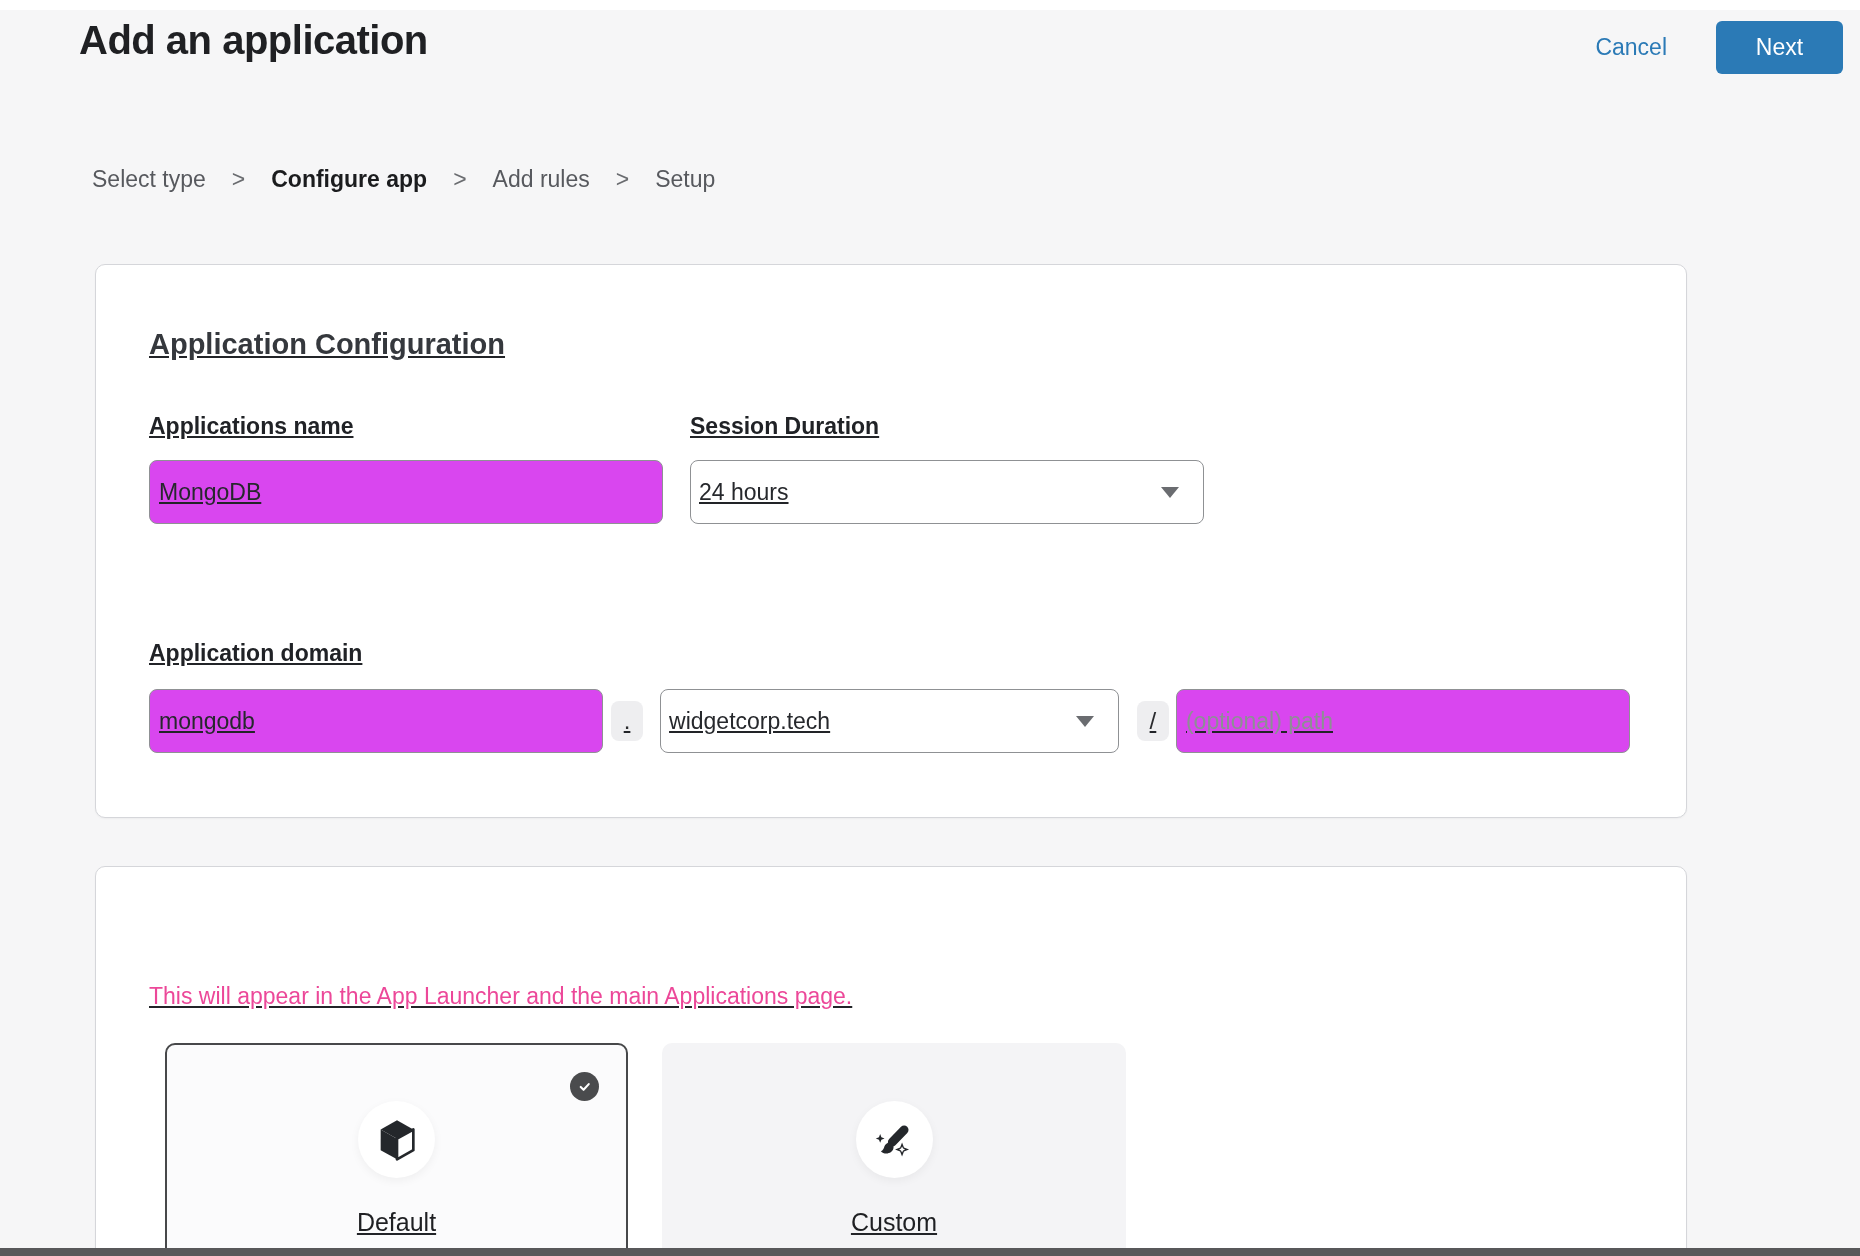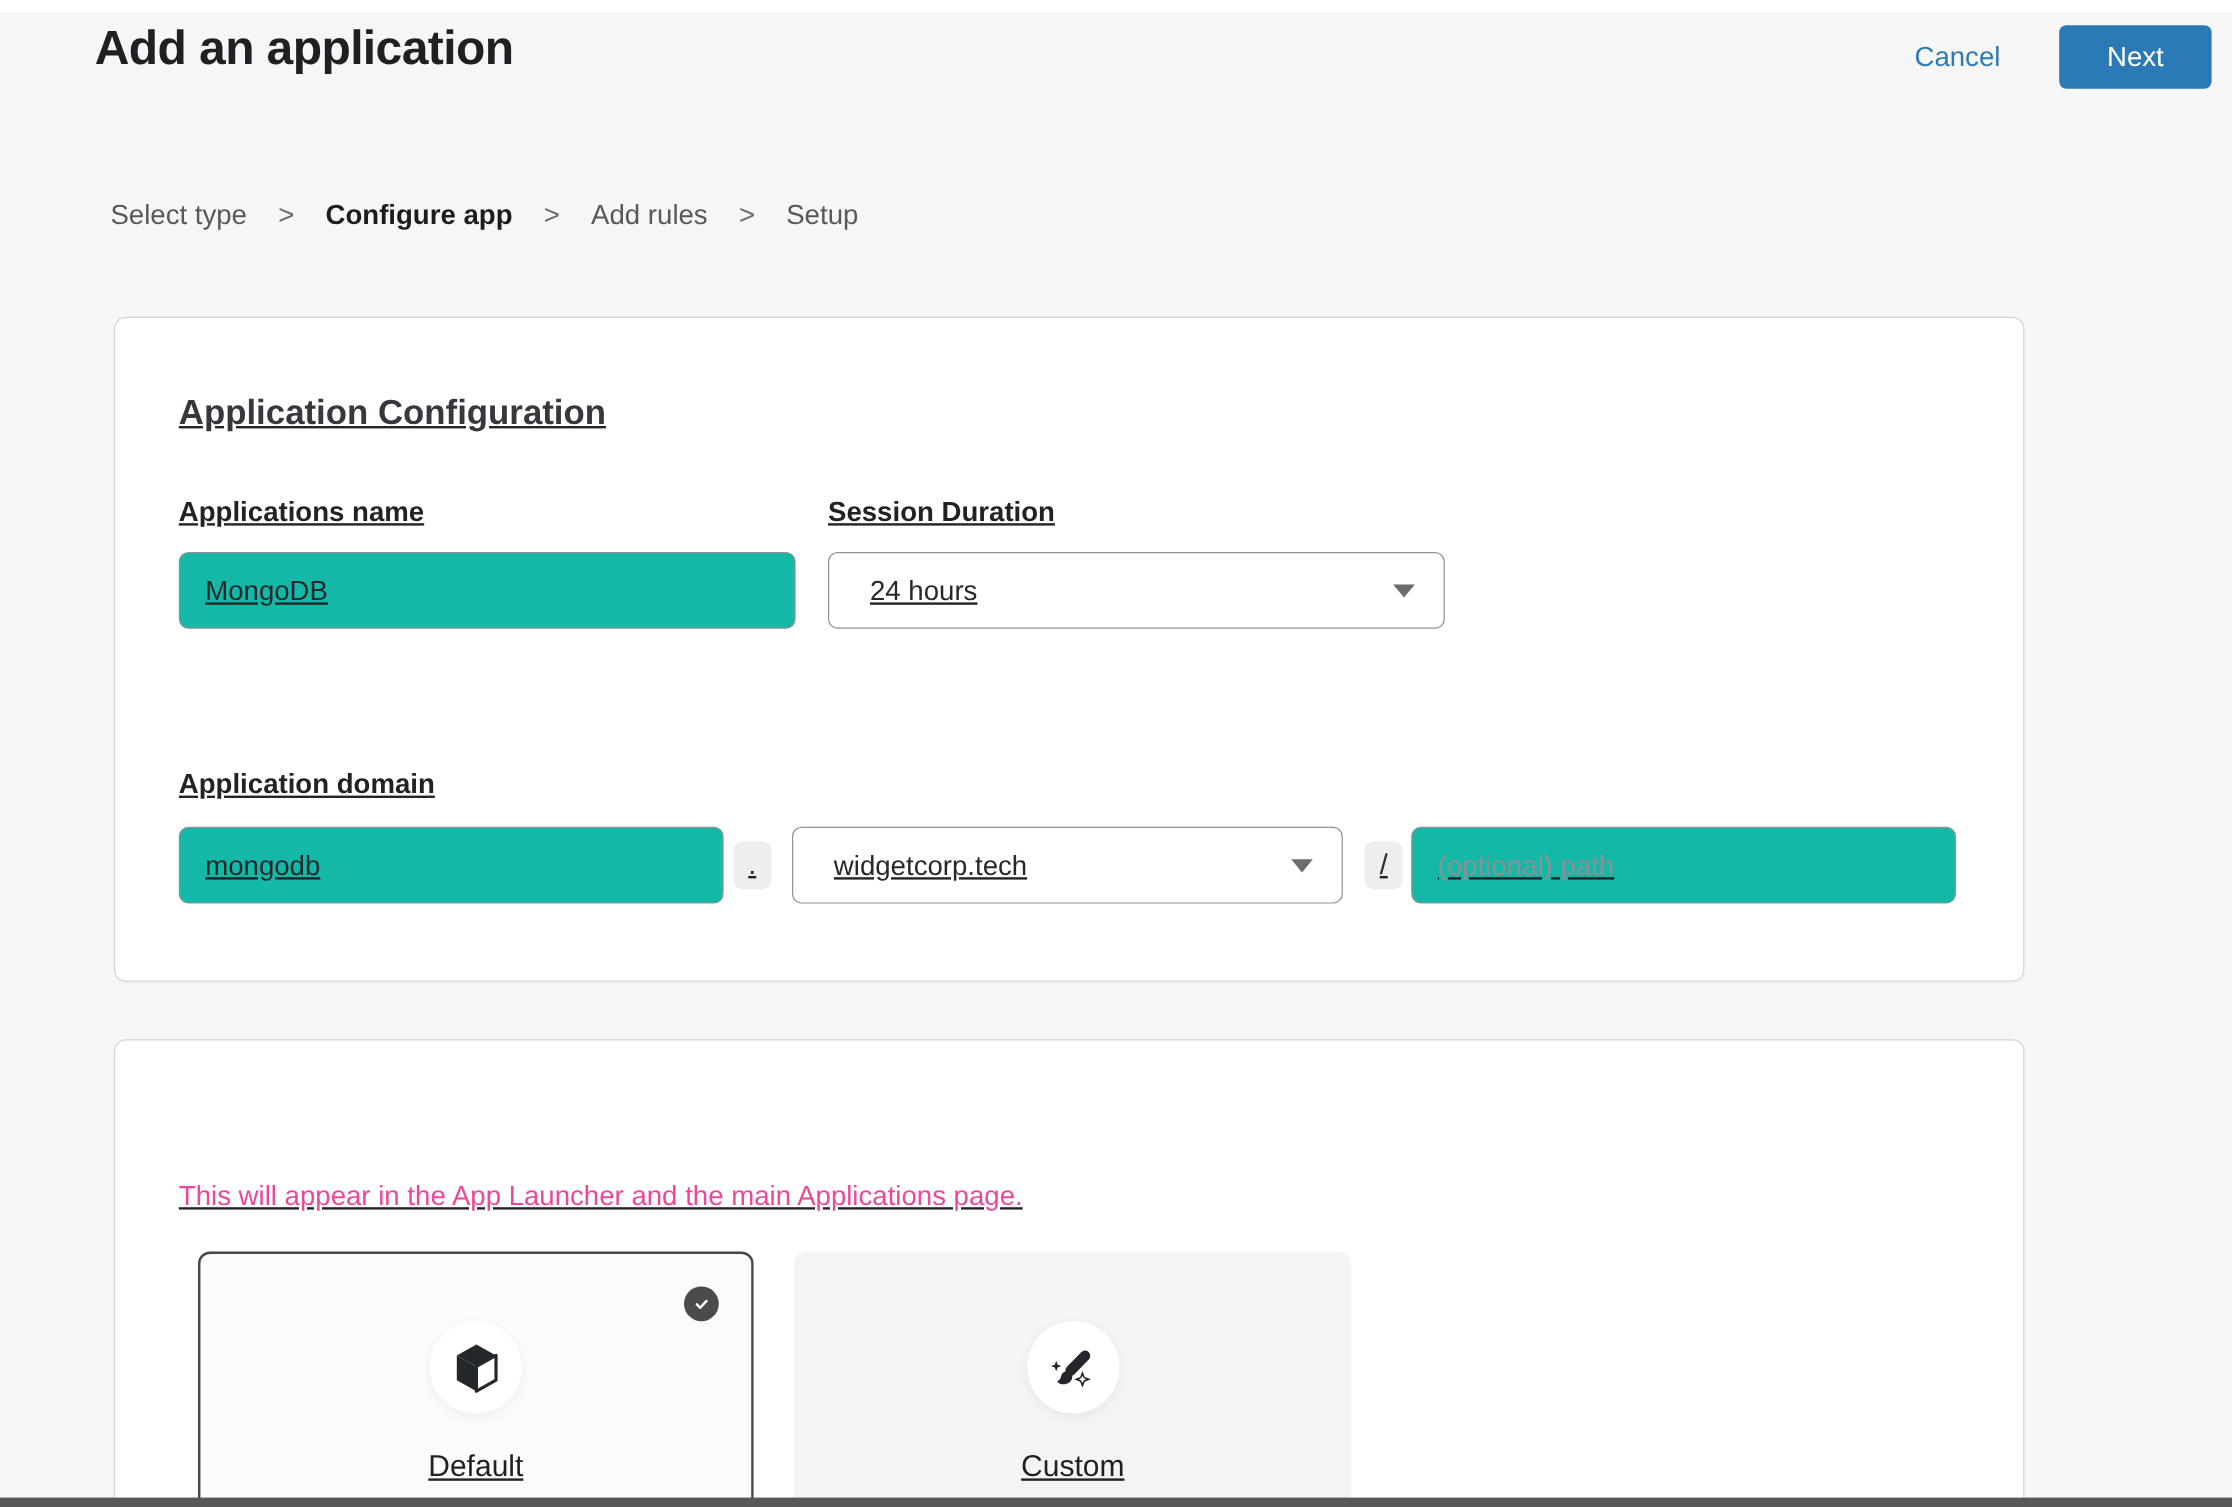--- a/index.html
+++ b/index.html
@@ -59,28 +59,28 @@
   .card.config{top:264px;height:554px;padding:63px 56px 0 53px;}
   .card.logo{top:866px;height:520px;padding:63px 56px 0 53px;}
 
   .card-heading{font-size:29px;font-weight:700;color:#35383d;}
 
   .form-row1{display:flex;gap:27px;margin-top:52px;}
   .field{display:flex;flex-direction:column;}
   .field-label{font-size:23px;font-weight:700;color:#202226;margin-bottom:20px;}
   .text-input{
     width:514px;height:64px;border:1px solid var(--input_border);border-radius:8px;
-    font-size:23px;color:#26282c;padding:0 21px;background:#14b8a6;
+    font-size:23px;color:#26282c;padding:0 9px;background:#d946ef;
     font-family:inherit;outline:none;
   }
   .text-input::placeholder{color:#8d8f94;}
   .select{
     position:relative;width:514px;height:64px;border:1px solid var(--input_border);
     border-radius:8px;background:#fff;display:flex;align-items:center;
-    padding:0 50px 0 34px;font-size:23px;color:#26282c;cursor:pointer;
+    padding:0 50px 0 8px;font-size:23px;color:#26282c;cursor:pointer;
   }
   .caret{
     position:absolute;right:24px;top:50%;margin-top:-5px;
     width:0;height:0;border-left:9px solid transparent;border-right:9px solid transparent;
     border-top:11px solid #6a6c70;
   }
   .domain-label{margin-top:116px;}
   .domain-row{display:flex;align-items:center;margin-top:22px;}
   .sep-pill{
     width:32px;height:40px;border-radius:8px;background:var(--pill_bg);

